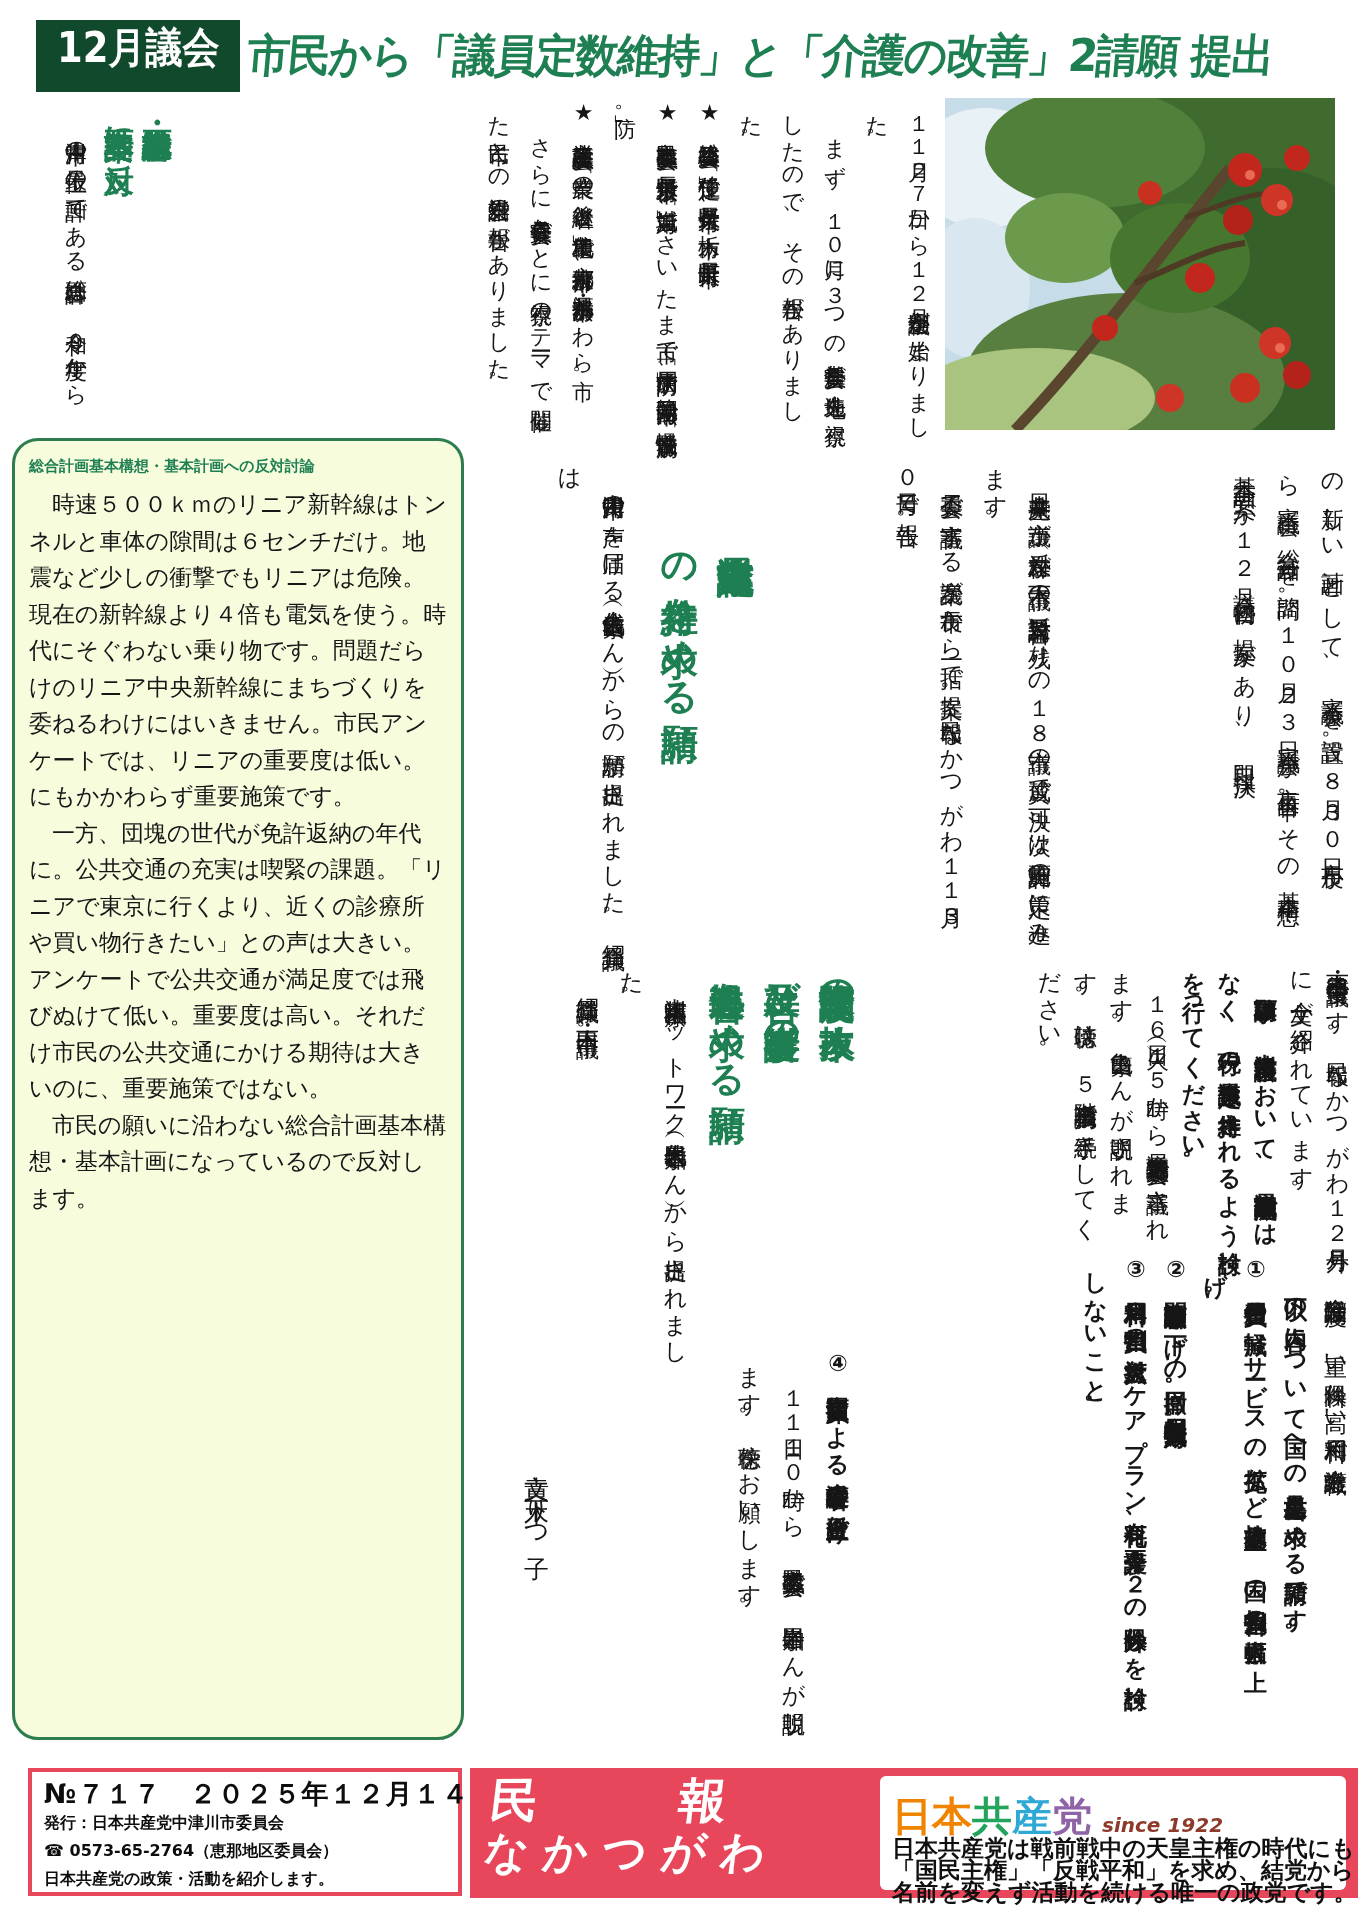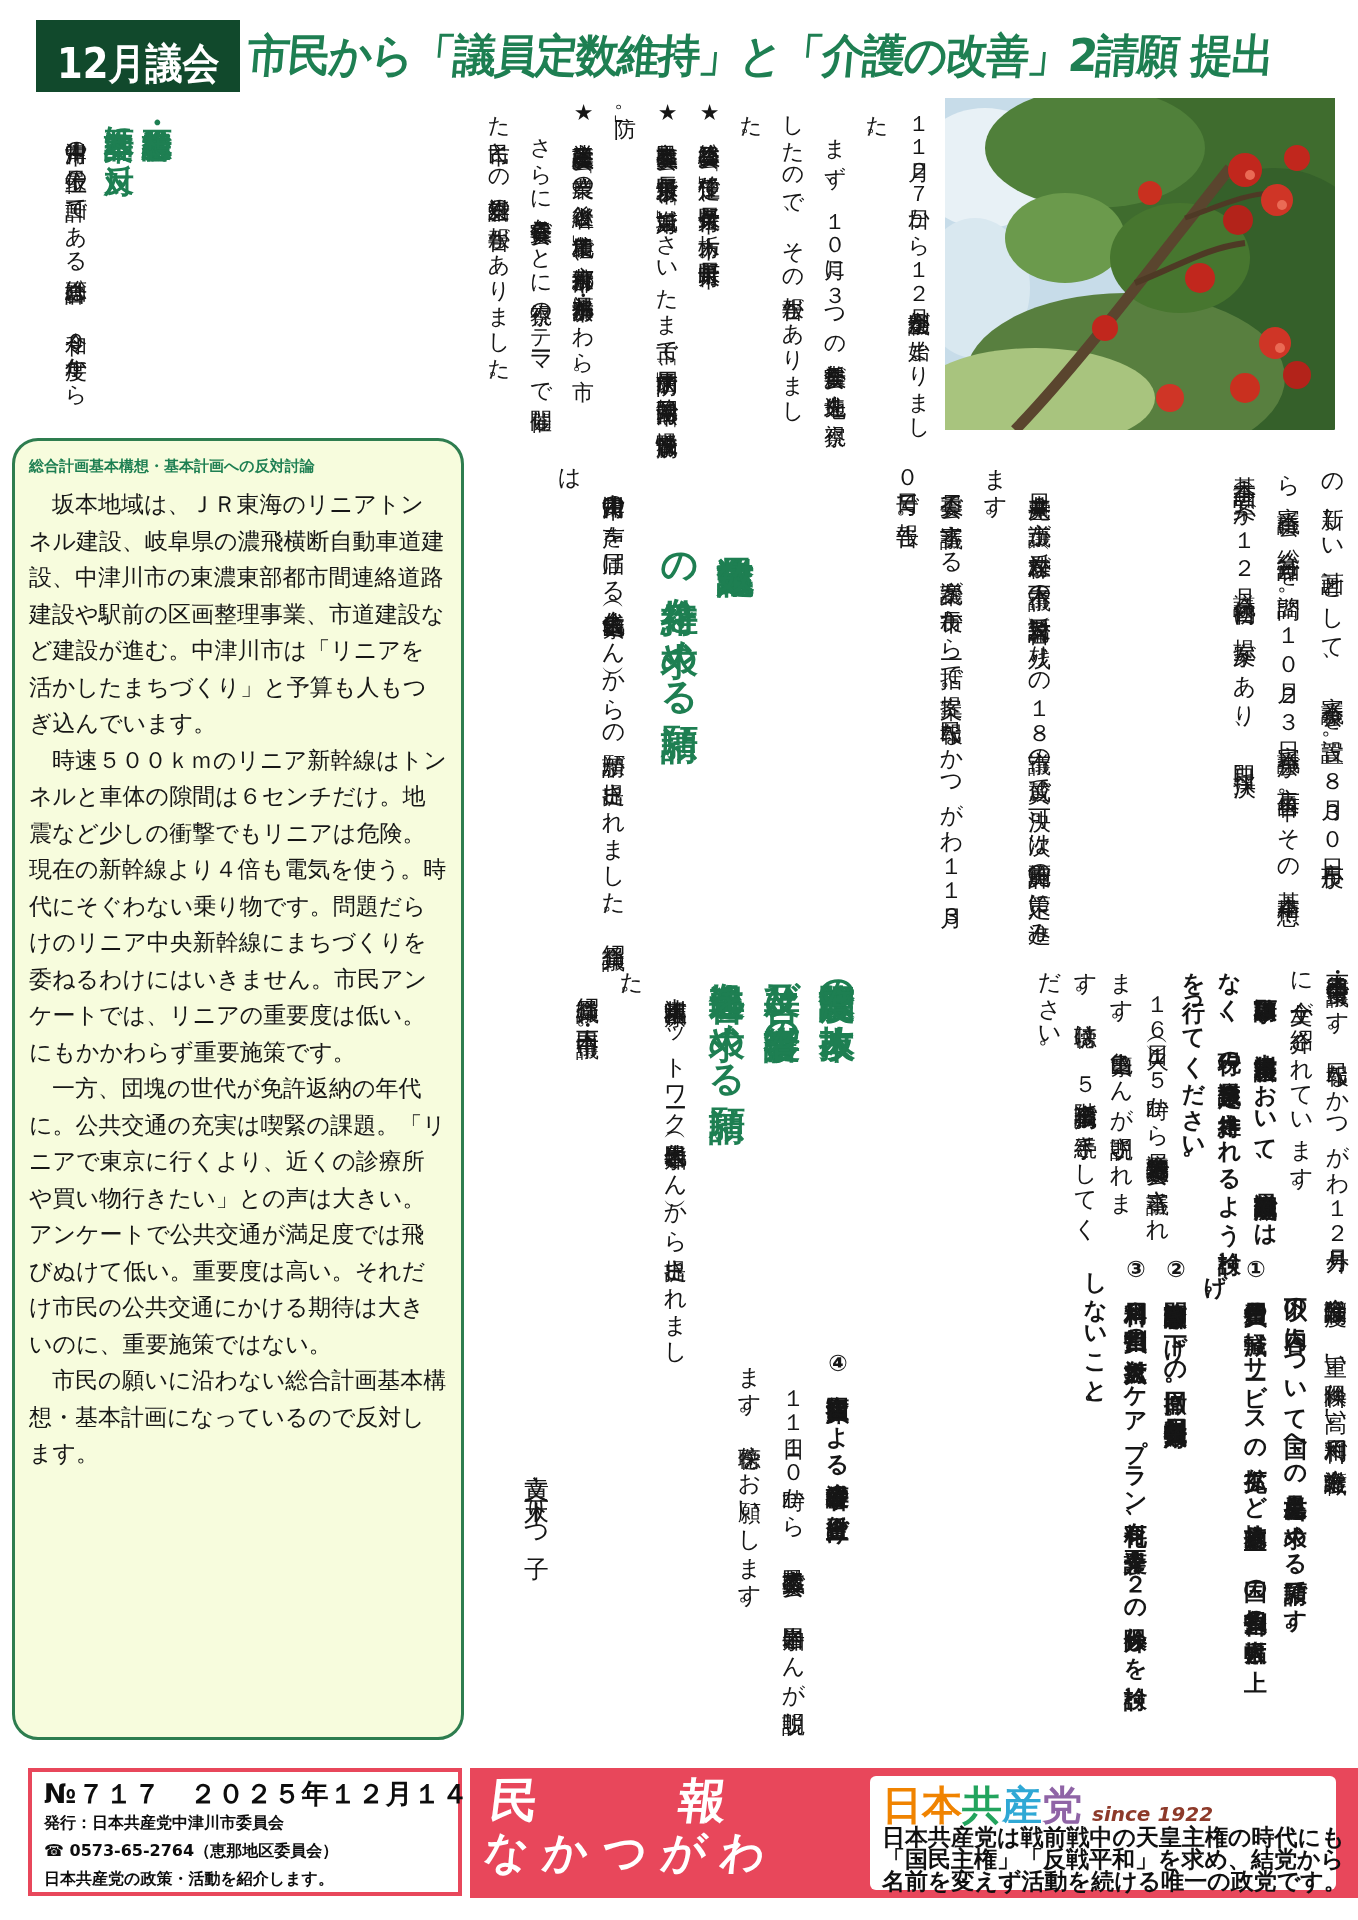--- a/index.html
+++ b/index.html
@@ -4,21 +4,21 @@
 <style>
   html,body{margin:0;padding:0;background:#e9e9e9;font-family:"DejaVu Sans",sans-serif;}
   #page{position:relative;width:1358px;height:1920px;background:#ffffff;margin:0 auto;overflow:hidden;color:#161616;}
   .abs{position:absolute;}
   .v{writing-mode:vertical-rl;text-orientation:mixed;}
   .v p{margin:0;padding:0;}
   .b{font-weight:bold;}
 
   
   #issue-tag{left:36px;top:20px;width:204px;height:72px;background:#11492c;color:#fff;
-    display:flex;align-items:flex-end;justify-content:center;font-weight:900;font-size:42px;}
+    display:flex;align-items:flex-start;justify-content:center;font-weight:900;font-size:42px;}
   #issue-tag span{display:inline-block;transform:scaleX(.88);white-space:nowrap;}
   #page-headline{left:250px;top:26px;font-size:45px;font-weight:900;color:#1e7f52;
     white-space:nowrap;letter-spacing:-2px;transform:skewX(-5deg) scaleX(.95);transform-origin:left top;}
 
   
   #photo-frame{left:945px;top:98px;width:390px;height:332px;}
   #top-article-right{left:180px;top:100px;width:760px;height:332px;font-size:22px;line-height:42px;letter-spacing:1px;}
   #top-subheading{left:100px;top:106px;width:76px;height:328px;font-size:30px;line-height:38px;font-weight:900;color:#1e7f52;}
   #top-article-left{left:10px;top:100px;width:88px;height:332px;font-size:22px;line-height:44px;letter-spacing:1px;}
 
@@ -44,22 +44,22 @@
   
   #footer-info-box{left:28px;top:1768px;width:434px;height:128px;border:4px solid #e8475b;box-sizing:border-box;
     background:#fff;padding:6px 10px 4px 12px;}
   #footer-info-box div{font-weight:bold;color:#0d0d0d;white-space:nowrap;}
   .info-line1{font-size:27px;line-height:31px;letter-spacing:1px;}
   .info-line{font-size:16px;line-height:28px;}
   #paper-banner{left:470px;top:1768px;width:888px;height:130px;background:#e8475b;}
   #paper-title{position:absolute;left:24px;top:6px;color:#fff;font-weight:900;transform:skewX(-7deg);transform-origin:left top;}
   #paper-title .t1{font-size:48px;line-height:52px;letter-spacing:46px;white-space:nowrap;}
   #paper-title .t2{font-size:44px;line-height:52px;letter-spacing:14px;white-space:nowrap;}
-  #party-logo-box{position:absolute;right:22px;top:8px;width:466px;height:114px;background:#fff;border-radius:6px;
-    padding:6px 10px 0 12px;box-sizing:border-box;}
+  #party-logo-box{position:absolute;right:12px;top:8px;width:466px;height:114px;background:#fff;border-radius:6px;
+    padding:17px 10px 0 12px;box-sizing:border-box;}
   #party-logo-row{display:flex;align-items:flex-end;height:44px;}
   #party-logo{font-size:40px;font-weight:900;line-height:42px;letter-spacing:0;}
   #since-label{font-size:20px;font-weight:900;font-style:italic;color:#8d3a2a;margin-left:10px;line-height:24px;}
   .party-line{font-size:23px;line-height:22px;font-weight:bold;color:#101010;white-space:nowrap;}
 </style>
 </head>
 <body>
 
 <div id="page">
 
@@ -115,21 +115,20 @@
     <div>総合計画基本構想・</div>
     <div>基本計画案に反対</div>
   </div>
 
   <div class="abs v" id="top-article-left">
     <p>　中津川市の最上位の計画である総合計画は、令和９年度から</p>
   </div>
 
   <div class="abs" id="opposition-box">
     <h2>総合計画基本構想・基本計画への反対討論</h2>
-    <p>　坂本地域は、ＪＲ東海のリニアトンネル建設、岐阜県の濃飛横断自動車道建設、中津川市の東濃東部都市間連絡道路建設や駅前の区画整理事業、市道建設など建設が進む。中津川市は「リニアを活かしたまちづくり」と予算も人もつぎ込んでいます。</p>
     <p>　時速５００ｋｍのリニア新幹線はトンネルと車体の隙間は６センチだけ。地震など少しの衝撃でもリニアは危険。現在の新幹線より４倍も電気を使う。時代にそぐわない乗り物です。問題だらけのリニア中央新幹線にまちづくりを委ねるわけにはいきません。市民アンケートでは、リニアの重要度は低い。にもかかわらず重要施策です。</p>
     <p>　一方、団塊の世代が免許返納の年代に。公共交通の充実は喫緊の課題。「リニアで東京に行くより、近くの診療所や買い物行きたい」との声は大きい。アンケートで公共交通が満足度では飛びぬけて低い。重要度は高い。それだけ市民の公共交通にかける期待は大きいのに、重要施策ではない。</p>
     <p>　市民の願いに沿わない総合計画基本構想・基本計画になっているので反対します。</p>
   </div>
 
   <div class="abs v" id="plan-article-1">
     <p>の新しい計画として、審議会を設置。８月３０日市長から審議会に総合計画を諮問。１０月２３日審議会が市長答申。その基本構想・基本計画（案）が１２月議会初日に提案があり、即日採決。</p>
   </div>
   <div class="abs v" id="plan-article-2">
     <p>　日本共産党２市議が反対（左枠が木下市議の反対討論要旨）、残りの１８市議の賛成で可決。次は実施計画の策定に進みます。</p>

